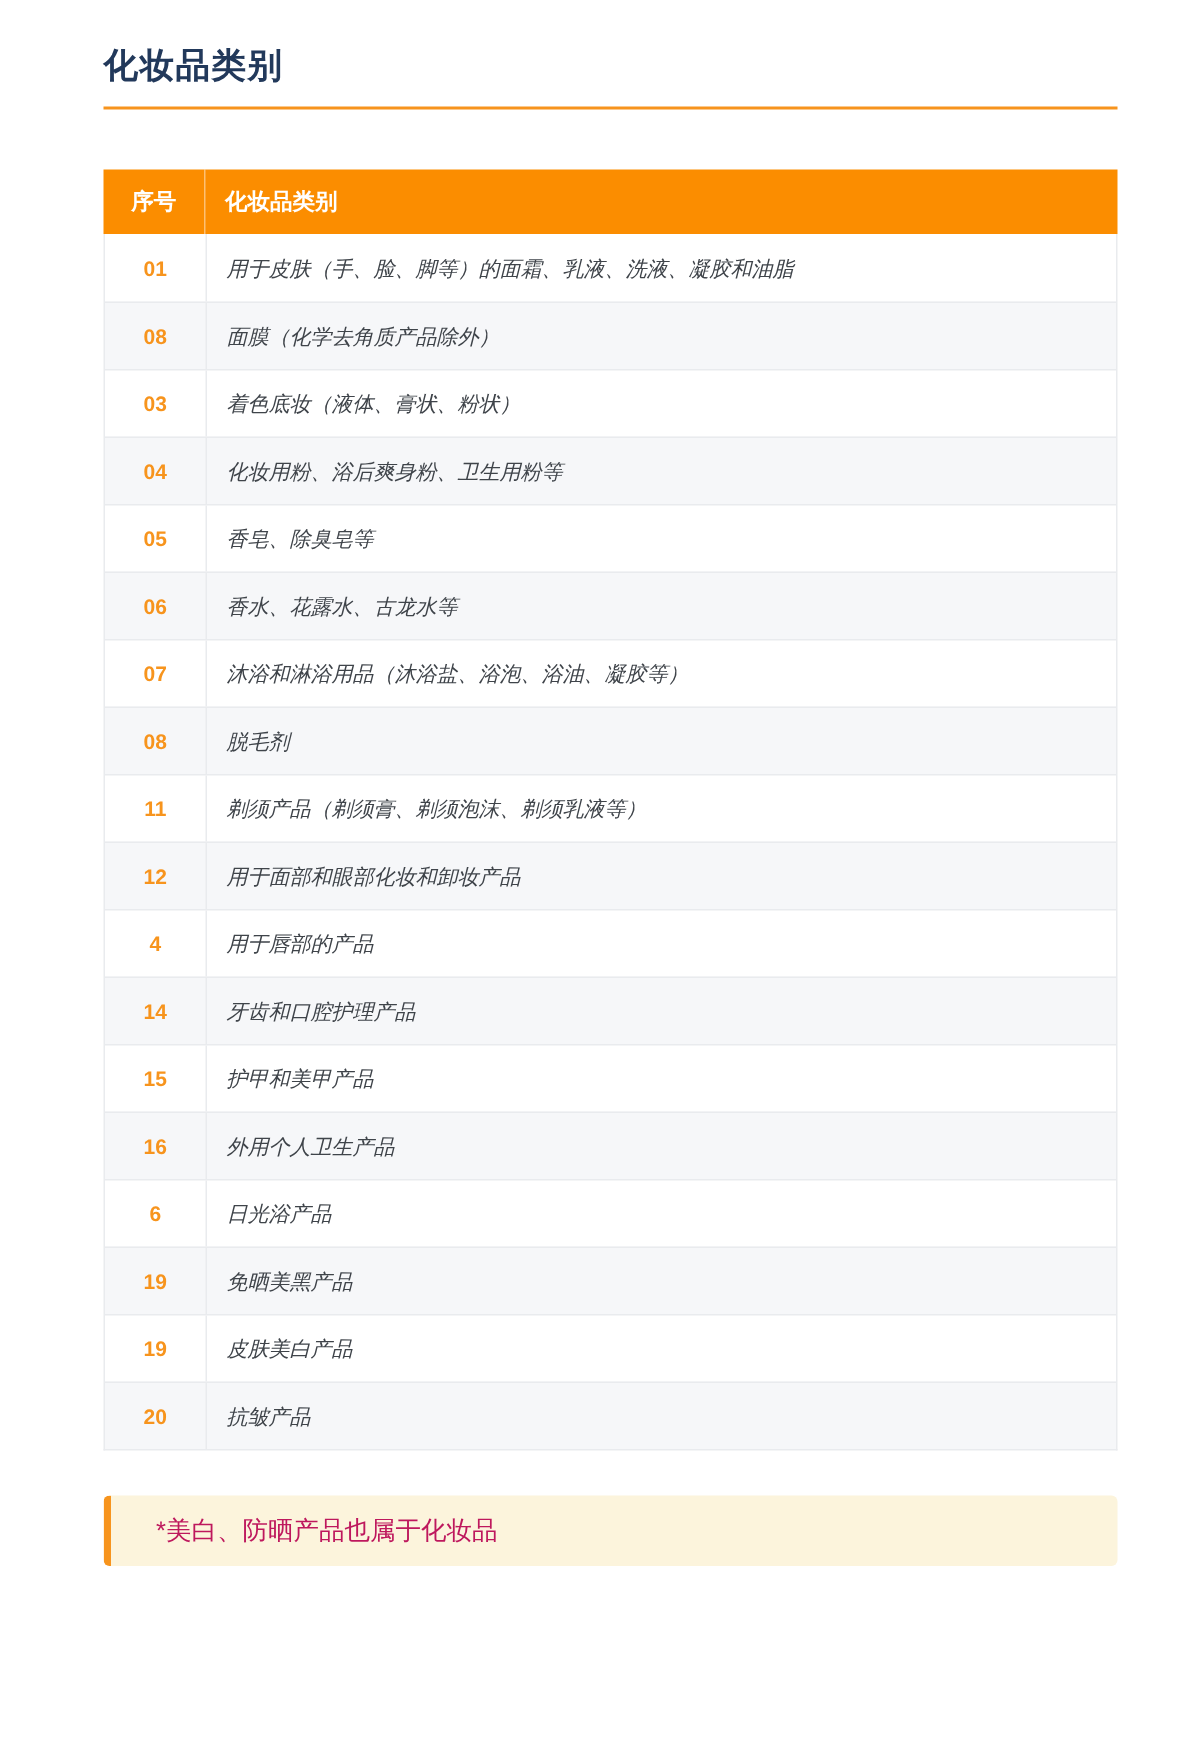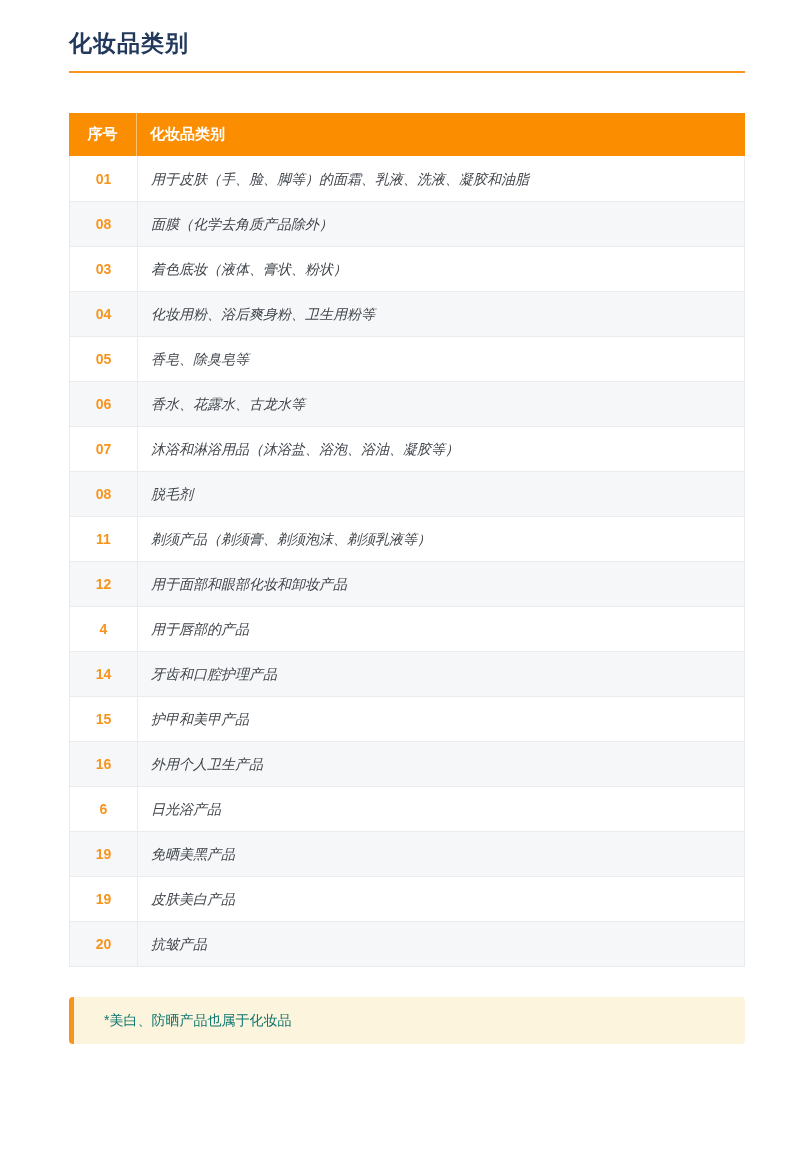--- a/index.html
+++ b/index.html
@@ -83,23 +83,23 @@
     padding: 11px 18px 11px 13px;
     line-height: 22px;
     font-style: italic;
   }
   .footnote {
     margin-top: 30px;
     background: #FCF4DC;
     border-left: 5px solid #F7941D;
     border-radius: 4px;
     padding: 13px 30px;
-    font-size: 14px;
+    font-size: 17px;
     line-height: 21px;
-    color: #0f766e;
+    color: #be185d;
   }
 </style>
 </head>
 <body>
 
 <div class="wrap">
 
   <h1 class="page-title">化妆品类别</h1>
 
   <div class="title-rule"></div>

